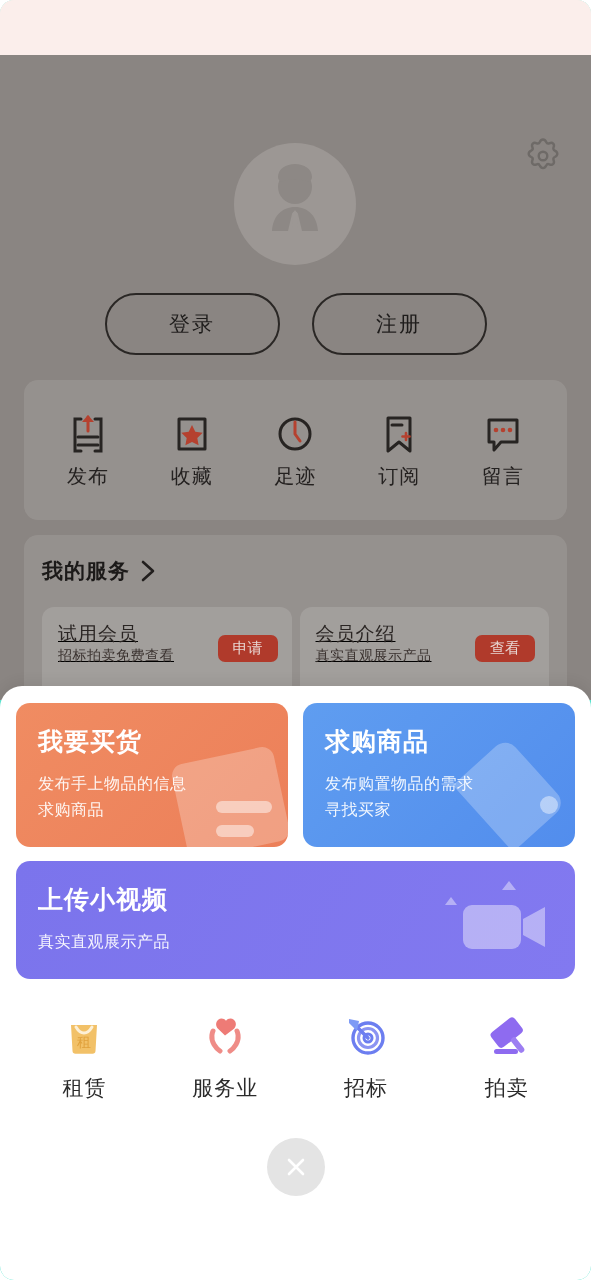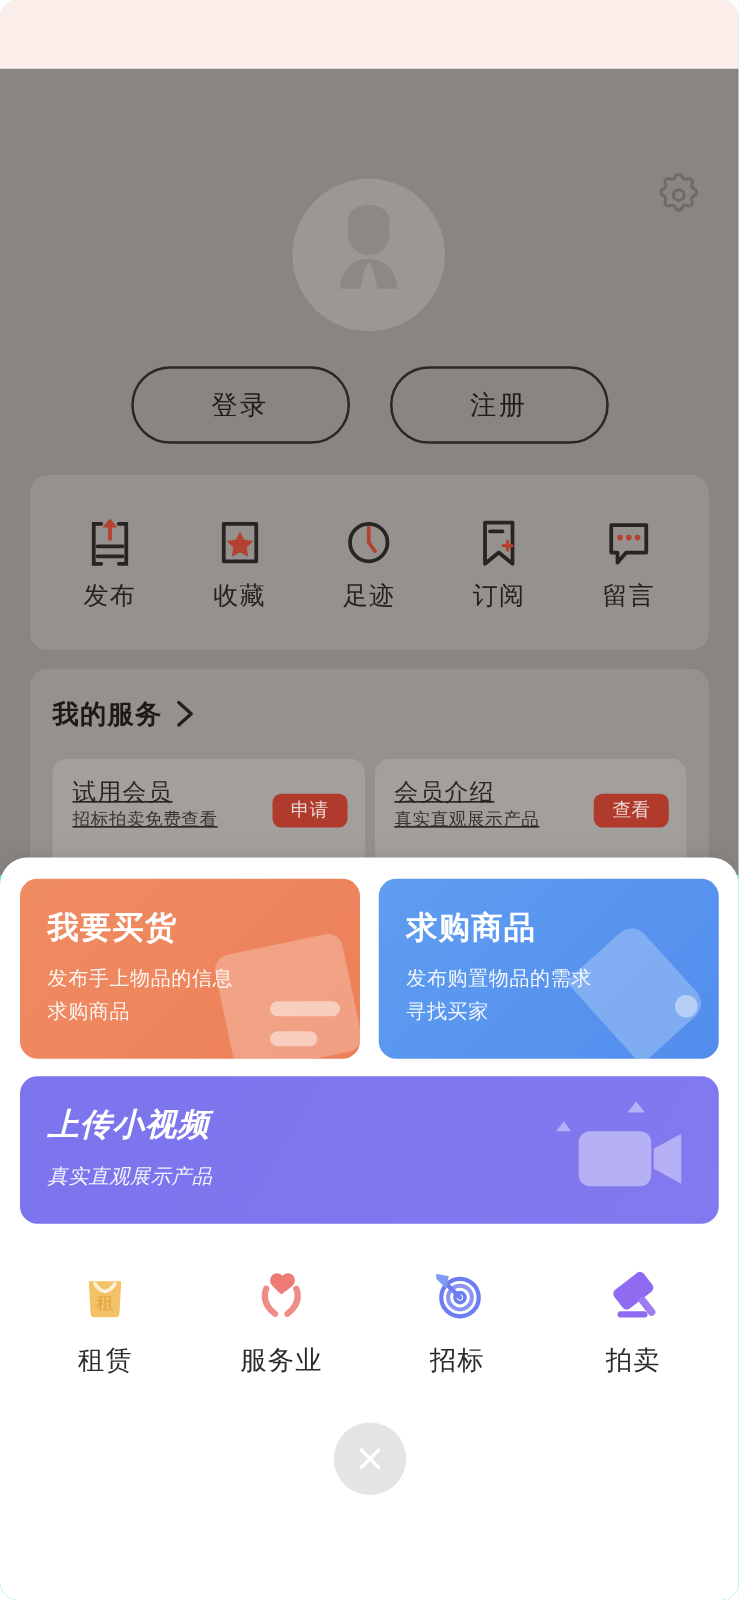--- a/index.html
+++ b/index.html
@@ -107,21 +107,21 @@
     font-size:25px; font-weight:bold; color:#ffffff;
     letter-spacing:1px; position:relative; z-index:2;
   }
   .bc-sub {
     font-size:16px; color:rgba(255,255,255,0.92);
     margin-top:13px; line-height:1.6; letter-spacing:0.5px;
     position:relative; z-index:2;
   }
   .bc-art { position:absolute; right:-6px; bottom:-14px; z-index:1; opacity:0.9; }
 
-  #video-card-wrap { padding:14px 16px 0 16px;font-style:italic; }
+  #video-card-wrap { padding:14px 16px 0 16px; }
   #video-card {
     position:relative; height:118px; border-radius:14px; overflow:hidden;
     padding:22px 0 0 22px;
   }
   #video-art { position:absolute; right:20px; top:18px; z-index:1; }
 
   #cat-row {
     display:flex; justify-content:space-around;
     padding:32px 14px 0 14px;
   }

